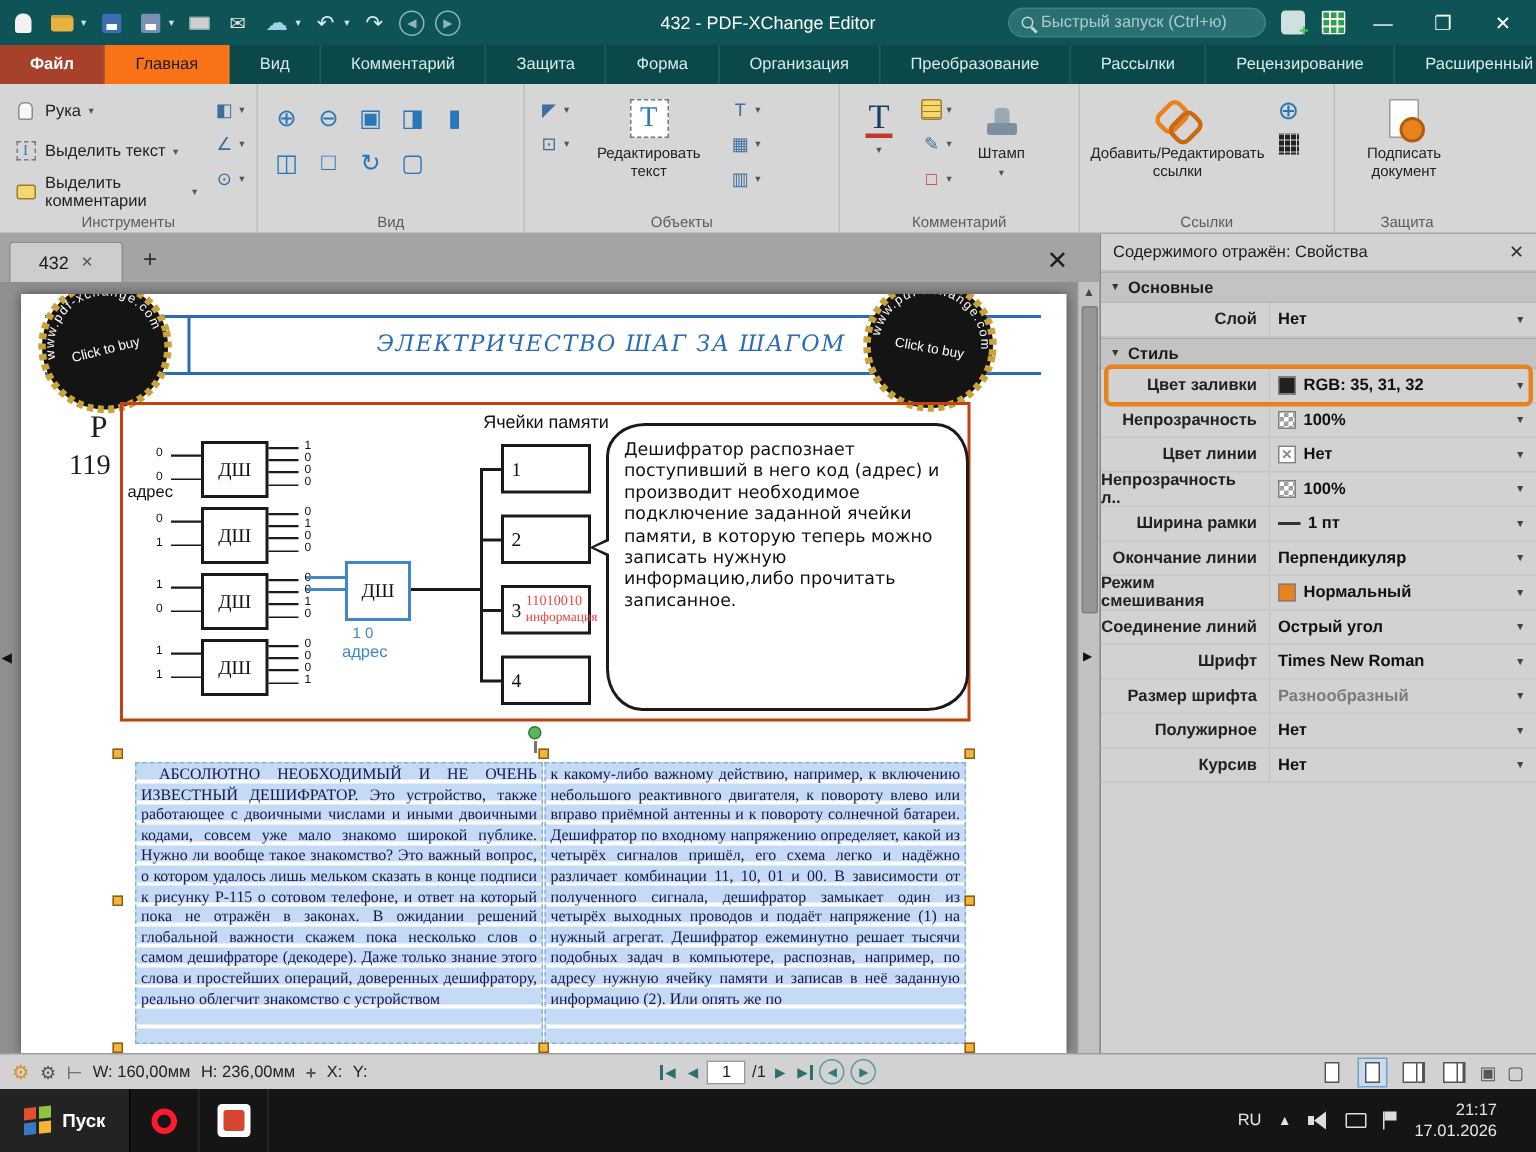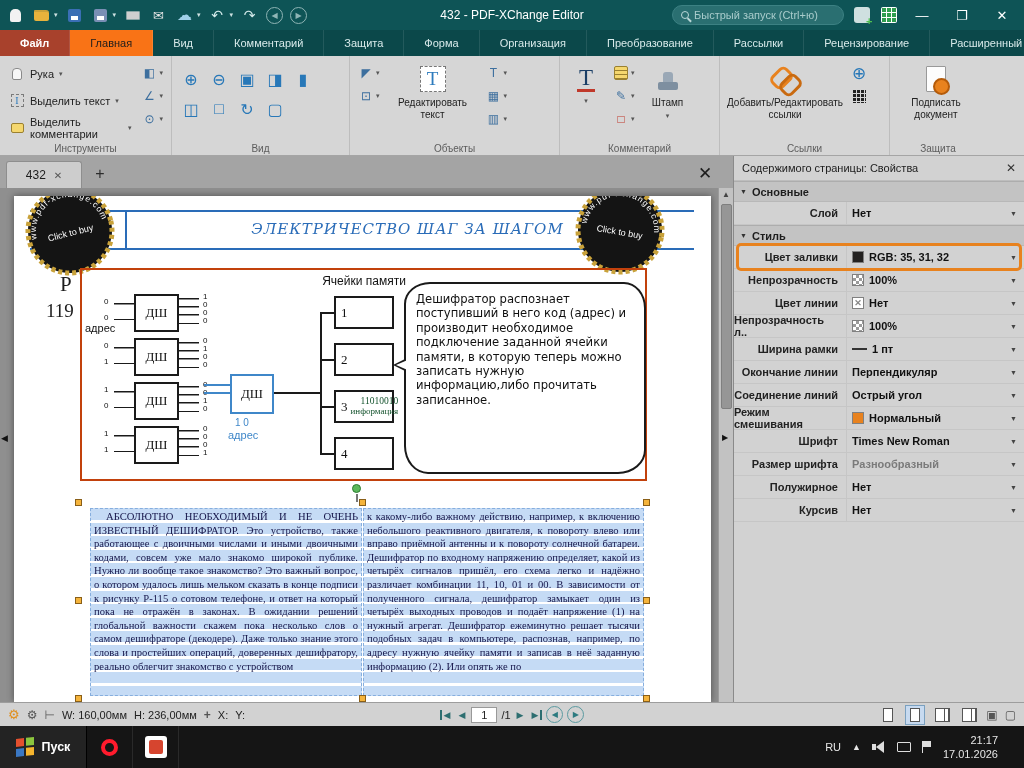--- a/index.html
+++ b/index.html
@@ -98,21 +98,21 @@
   .bits-in { left:22px; gap:8px; }
   .bits-out { left:121px; gap:0; }
   .addr-label { position:absolute; left:3px; top:52px; font-size:11px; color:#111; }
   .dsh-main { position:absolute; left:148px; top:104px; width:44px; height:40px; border:2px solid #3f87c9; display:flex; align-items:center; justify-content:center; font-family:"Liberation Serif",serif; font-size:13px; color:#111; background:#fff; }
   .busline { position:absolute; height:2px; background:#3f87c9; }
   .bus-bits { position:absolute; left:153px; top:147px; font-size:10px; color:#3f87c9; }
   .bus-label { position:absolute; left:146px; top:159px; font-size:11px; color:#3f87c9; }
   .ln { position:absolute; background:#1a1a1a; }
   .cells-title { position:absolute; left:212px; top:4px; width:140px; text-align:center; font-size:12px; color:#111; }
   .cell { position:absolute; left:252px; width:60px; height:33px; border:2px solid #1a1a1a; display:flex; align-items:center; padding-left:5px; gap:3px; font-family:"Liberation Serif",serif; font-size:13px; color:#111; background:#fff; }
-  .cell-code { display:flex; flex-direction:column; color:#14532d; line-height:1.05;text-align:right; }
+  .cell-code { display:flex; flex-direction:column; color:#ef4444; line-height:1.05; }
   .cell-code .c1 { font-size:9.5px; }
   .cell-code .c2 { font-size:9px; }
   .bubble { position:absolute; left:322px; top:12px; width:242px; height:192px; border:2.5px solid #1a1a1a; border-radius:26px 22px 28px 24px/22px 26px 24px 28px; padding:8px 10px; font-family:"DejaVu Sans",sans-serif; font-size:11.6px; line-height:1.24; color:#101010; background:#fff; }
   .tail-o { position:absolute; left:302px; top:86px; width:0; height:0; border:9px solid transparent; border-right:18px solid #1a1a1a; }
   .tail-i { position:absolute; left:308px; top:89px; width:0; height:0; border:6px solid transparent; border-right:14px solid #fff; z-index:2; }
 
   .rot-handle { position:absolute; left:338px; top:288px; width:9px; height:9px; border-radius:50%; background:#5cb85c; border:1.5px solid #2e7d32; }
   .rot-stem { position:absolute; left:342px; top:298px; width:1.5px; height:8px; background:#777; }
   .handle { position:absolute; width:7px; height:7px; background:#f5b43c; border:1px solid #8a5f18; z-index:4; }
   .col { position:absolute; top:312px; height:188px; border:1px dashed #86aede; font-family:"Liberation Serif",serif; font-size:10.6px; line-height:13.6px; text-align:justify; color:#16164a; padding:1px 3px; overflow:hidden;
@@ -554,21 +554,21 @@
   <span class="left-collapse">◀</span>
   <div id="vscroll">
     <span class="vs-up">▲</span>
     <span class="vs-thumb"></span>
     <span class="vs-split">▶</span>
   </div>
 </div>
 
 <div id="panel">
   <div class="panel-hdr">
-    <span>Содержимого страницы: Свойства</span>
+    <span>Содержимого отражён: Свойства</span>
     <span class="x">✕</span>
   </div>
 
   <div class="p-sec">
     <span class="chev">▼</span>
     <span>Основные</span>
   </div>
 
   <div class="p-row">
     <div class="p-label">Слой</div>
@@ -631,32 +631,32 @@
 
   <div class="p-row">
     <div class="p-label">Окончание линии</div>
     <div class="p-val">
       <span>Перпендикуляр</span>
       <span class="vcaret">▼</span>
     </div>
   </div>
 
   <div class="p-row">
-    <div class="p-label">Соединение линий</div>
-    <div class="p-val">
-      <span>Острый угол</span>
-      <span class="vcaret">▼</span>
-    </div>
-  </div>
-
-  <div class="p-row">
     <div class="p-label">Режим смешивания</div>
     <div class="p-val">
       <span class="sw sw-blend"></span>
       <span>Нормальный</span>
+      <span class="vcaret">▼</span>
+    </div>
+  </div>
+
+  <div class="p-row">
+    <div class="p-label">Соединение линий</div>
+    <div class="p-val">
+      <span>Острый угол</span>
       <span class="vcaret">▼</span>
     </div>
   </div>
 
   <div class="p-row">
     <div class="p-label">Шрифт</div>
     <div class="p-val">
       <span>Times New Roman</span>
       <span class="vcaret">▼</span>
     </div>

